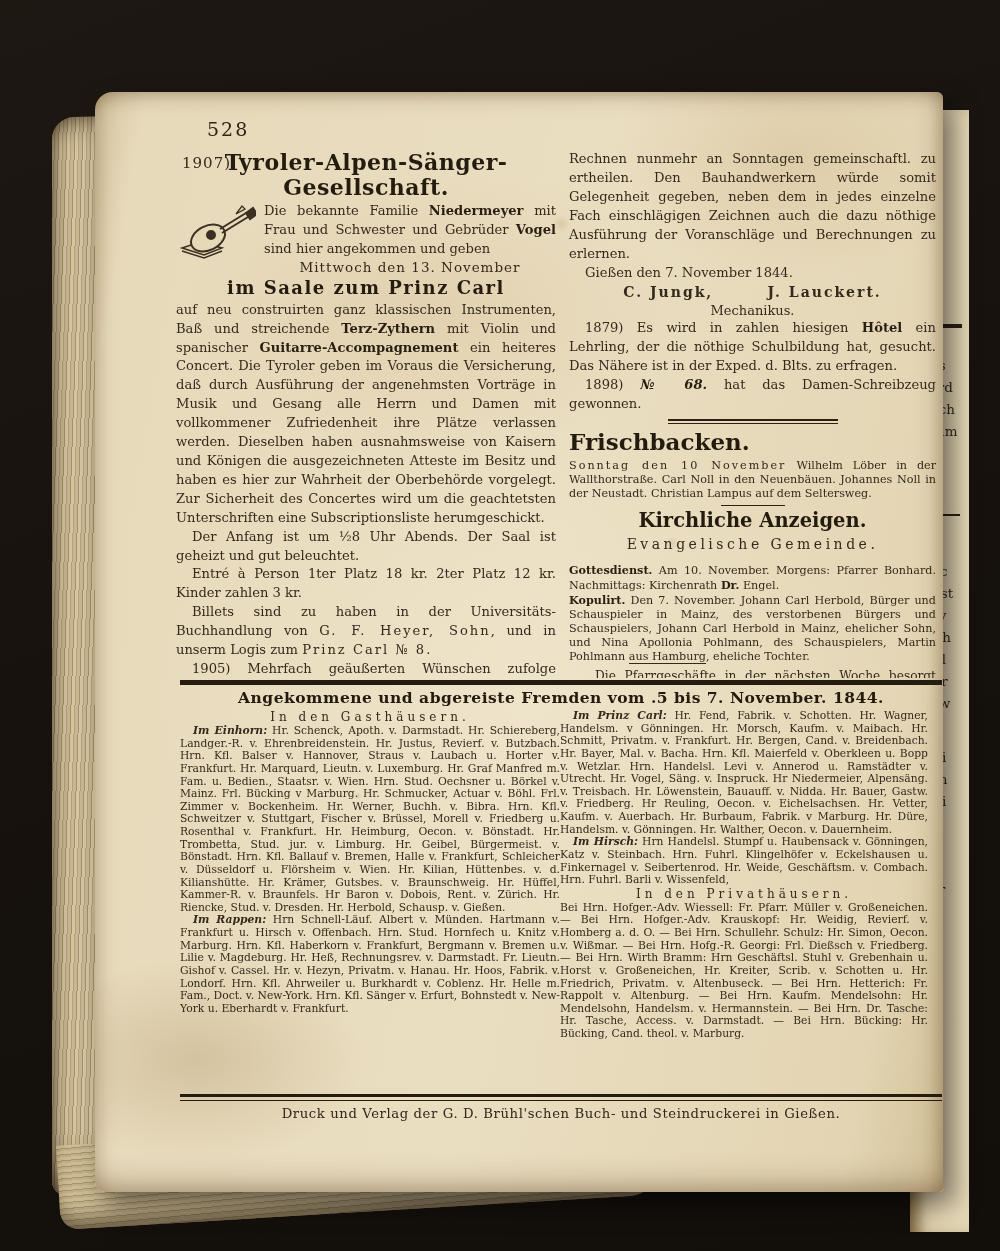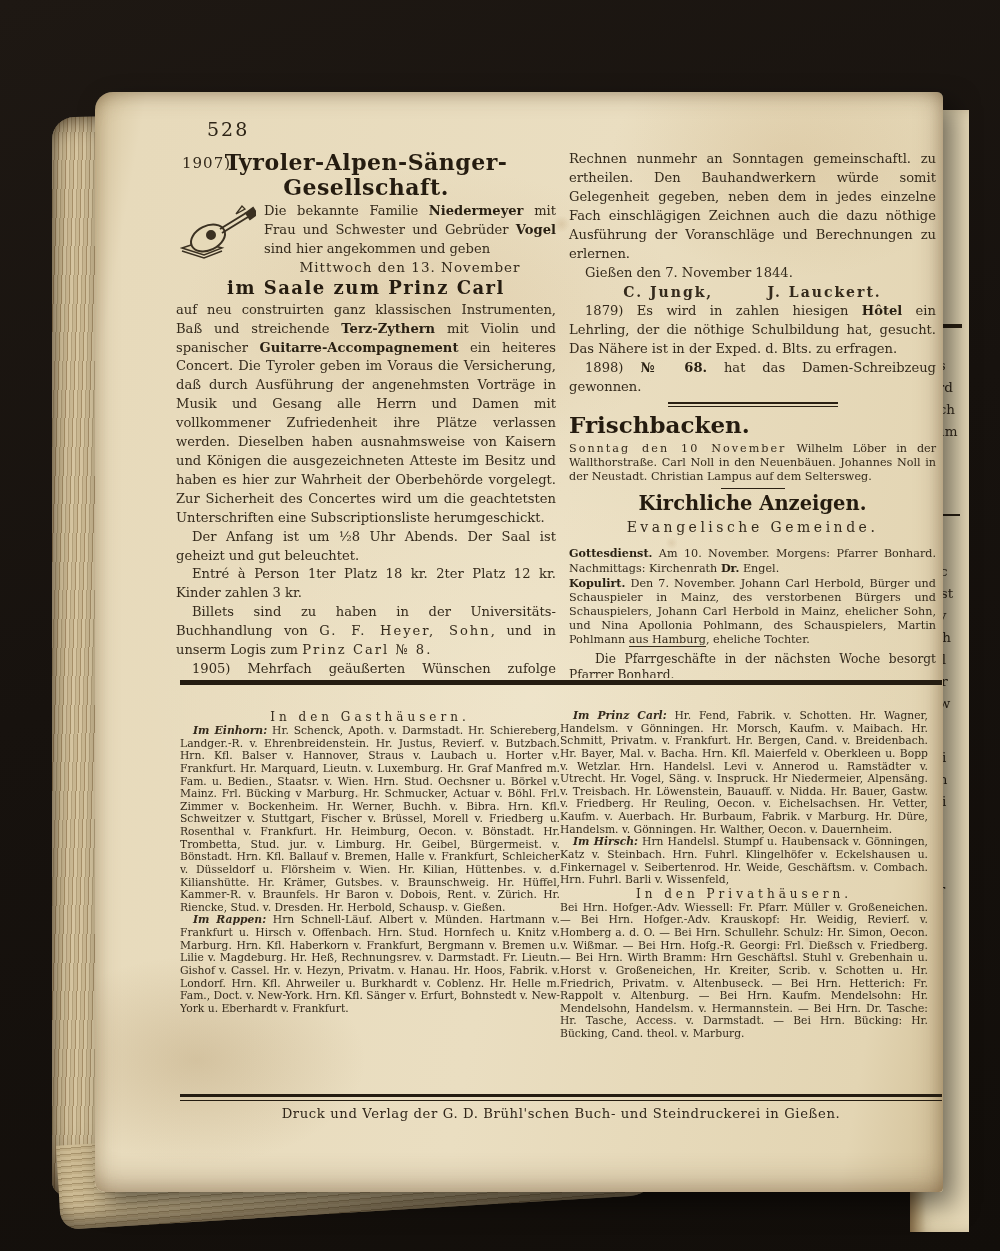--- a/index.html
+++ b/index.html
@@ -184,42 +184,44 @@
         <p class="body-t ind"><span>1905)</span><span> Mehrfach geäußerten Wünschen zufolge beabsichtigen die Unterzeichneten, den bis hierhin gesondert ertheilten Unterricht im Zeichnen, resp.</span></p>
       </div>
 
       <div class="colR">
         <p class="body-t">Rechnen nunmehr an Sonntagen gemeinschaftl. zu ertheilen. Den Bauhandwerkern würde somit Gelegenheit gegeben, neben dem in jedes einzelne Fach einschlägigen Zeichnen auch die dazu nöthige Ausführung der Voranschläge und Berechnungen zu erlernen.</p>
         <p class="dateline">Gießen den 7. November 1844.</p>
         <div class="sigrow">
           <span>C. Jungk,</span>
           <span>J. Lauckert.</span>
         </div>
+        <div class="sigrole">Mechanikus.</div>
 
         <p class="body-t ind"><span>1879)</span><span> Es wird in zahlen hiesigen </span><b>Hôtel</b><span> ein Lehrling, der die nöthige Schulbildung hat, gesucht. Das Nähere ist in der Exped. d. Blts. zu erfragen.</span></p>
 
-        <p class="body-t ind"><span>1898)</span> <b style="">№ 68.</b><span> hat das Damen-Schreibzeug gewonnen.</span></p>
+        <p class="body-t ind"><span>1898)</span> <b style="font-style:italic">№ 68.</b><span> hat das Damen-Schreibzeug gewonnen.</span></p>
 
         <div class="rule-dbl-short"></div>
         <div class="h-frisch">Frischbacken.</div>
         <p class="small-t"><span class="sp">Sonntag den 10 November</span><span> Wilhelm Löber in der Wallthorstraße. Carl Noll in den Neuenbäuen. Johannes Noll in der Neustadt. Christian Lampus auf dem Seltersweg.</span></p>
 
         <div class="rule-short"></div>
         <div class="h-kirch">Kirchliche Anzeigen.</div>
         <div class="h-gemeinde">Evangelische Gemeinde.</div>
 
         <p class="small-t"><b>Gottesdienst.</b><span> Am 10. November. Morgens: Pfarrer Bonhard. Nachmittags: Kirchenrath </span><b>Dr.</b><span> Engel.</span></p>
 
         <p class="small-t"><b>Kopulirt.</b><span> Den 7. November. Johann Carl Herbold, Bürger und Schauspieler in Mainz, des verstorbenen Bürgers und Schauspielers, Johann Carl Herbold in Mainz, ehelicher Sohn, und Nina Apollonia Pohlmann, des Schauspielers, Martin Pohlmann </span><span class="uline">aus Hamburg</span><span>, eheliche Tochter.</span></p>
 
         <p class="pfarr">Die Pfarrgeschäfte in der nächsten Woche besorgt Pfarrer Bonhard.</p>
       </div>
     </div>
 
     <div class="divider-heavy"></div>
+    <div class="fremden-header">Angekommene und abgereiste Fremden vom .5 bis 7. November. 1844.</div>
 
     <div class="fremden-cols">
       <div class="gcolL">
         <div class="sect-center">In den Gasthäusern.</div>
         <p class="guest"><span class="glead">Im Einhorn:</span><span> Hr. Schenck, Apoth. v. Darmstadt. Hr. Schiereberg, Landger.-R. v. Ehrenbreidenstein. Hr. Justus, Revierf. v. Butzbach. Hrn. Kfl. Balser v. Hannover, Straus v. Laubach u. Horter v. Frankfurt. Hr. Marquard, Lieutn. v. Luxemburg. Hr. Graf Manfred m. Fam. u. Bedien., Staatsr. v. Wien. Hrn. Stud. Oechsner u. Börkel v. Mainz. Frl. Bücking v Marburg. Hr. Schmucker, Actuar v. Böhl. Frl. Zimmer v. Bockenheim. Hr. Werner, Buchh. v. Bibra. Hrn. Kfl. Schweitzer v. Stuttgart, Fischer v. Brüssel, Morell v. Friedberg u. Rosenthal v. Frankfurt. Hr. Heimburg, Oecon. v. Bönstadt. Hr. Trombetta, Stud. jur. v. Limburg. Hr. Geibel, Bürgermeist. v. Bönstadt. Hrn. Kfl. Ballauf v. Bremen, Halle v. Frankfurt, Schleicher v. Düsseldorf u. Flörsheim v. Wien. Hr. Kilian, Hüttenbes. v. d. Kilianshütte. Hr. Krämer, Gutsbes. v. Braunschweig. Hr. Hüffel, Kammer-R. v. Braunfels. Hr Baron v. Dobois, Rent. v. Zürich. Hr. Riencke, Stud. v. Dresden. Hr. Herbold, Schausp. v. Gießen.</span></p>
         <p class="guest"><span class="glead">Im Rappen:</span><span> Hrn Schnell-Läuf. Albert v. Münden. Hartmann v. Frankfurt u. Hirsch v. Offenbach. Hrn. Stud. Hornfech u. Knitz v. Marburg. Hrn. Kfl. Haberkorn v. Frankfurt, Bergmann v. Bremen u. Lilie v. Magdeburg. Hr. Heß, Rechnungsrev. v. Darmstadt. Fr. Lieutn. Gishof v. Cassel. Hr. v. Hezyn, Privatm. v. Hanau. Hr. Hoos, Fabrik. v. Londorf. Hrn. Kfl. Ahrweiler u. Burkhardt v. Coblenz. Hr. Helle m. Fam., Doct. v. New-York. Hrn. Kfl. Sänger v. Erfurt, Bohnstedt v. New-York u. Eberhardt v. Frankfurt.</span></p>
       </div>
       <div class="gcolR">
         <p class="guest"><span class="glead">Im Prinz Carl:</span><span> Hr. Fend, Fabrik. v. Schotten. Hr. Wagner, Handelsm. v Gönningen. Hr. Morsch, Kaufm. v. Maibach. Hr. Schmitt, Privatm. v. Frankfurt. Hr. Bergen, Cand. v. Breidenbach. Hr. Bayer, Mal. v. Bacha. Hrn. Kfl. Maierfeld v. Oberkleen u. Bopp v. Wetzlar. Hrn. Handelsl. Levi v. Annerod u. Ramstädter v. Utrecht. Hr. Vogel, Säng. v. Inspruck. Hr Niedermeier, Alpensäng. v. Treisbach. Hr. Löwenstein, Bauauff. v. Nidda. Hr. Bauer, Gastw. v. Friedberg. Hr Reuling, Oecon. v. Eichelsachsen. Hr. Vetter, Kaufm. v. Auerbach. Hr. Burbaum, Fabrik. v Marburg. Hr. Düre, Handelsm. v. Gönningen. Hr. Walther, Oecon. v. Dauernheim.</span></p>
         <p class="guest"><span class="glead">Im Hirsch:</span><span> Hrn Handelsl. Stumpf u. Haubensack v. Gönningen, Katz v. Steinbach. Hrn. Fuhrl. Klingelhöfer v. Eckelshausen u. Finkernagel v. Seibertenrod. Hr. Weide, Geschäftsm. v. Combach. Hrn. Fuhrl. Barli v. Wissenfeld,</span></p>

